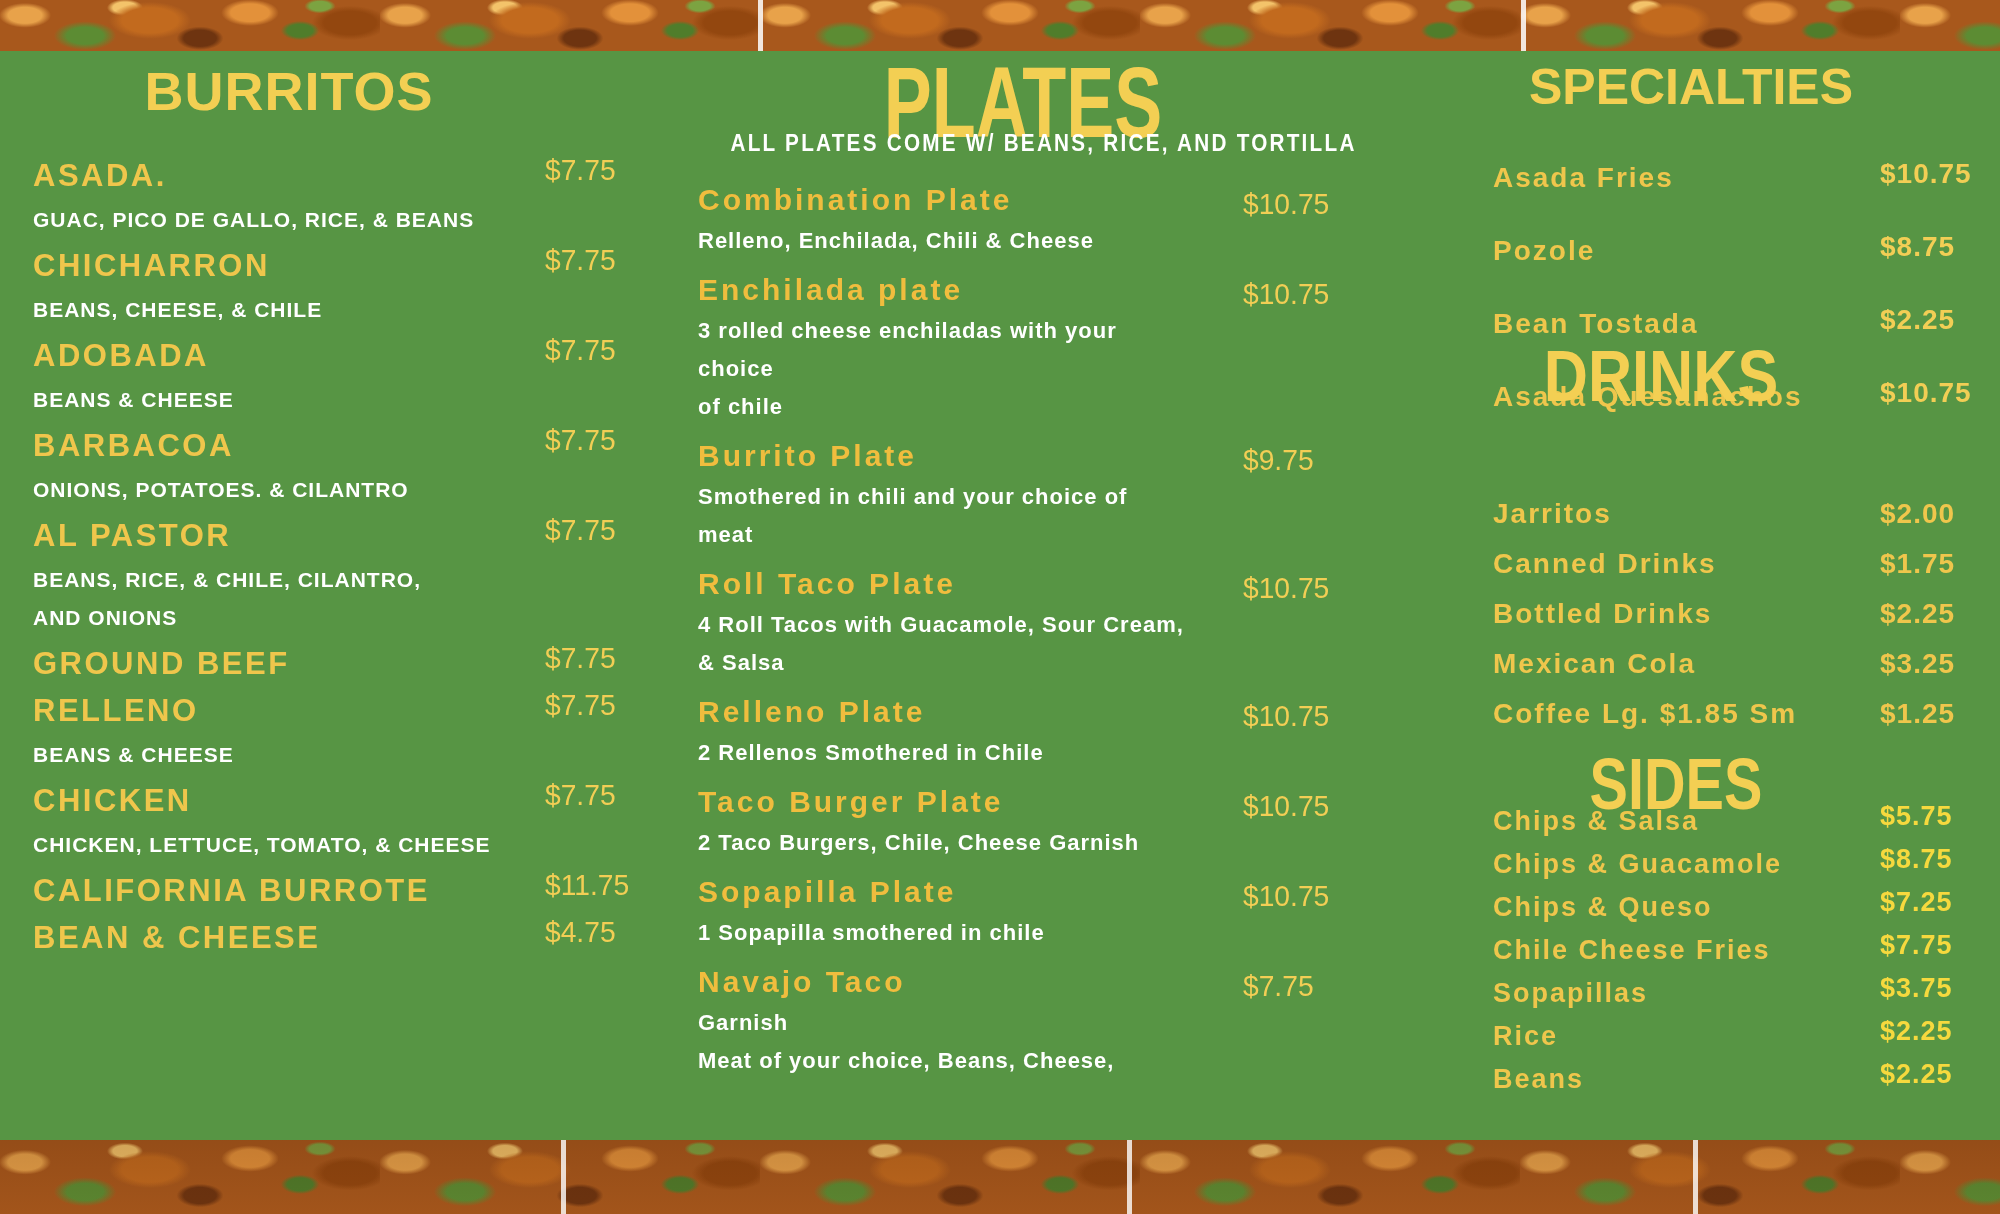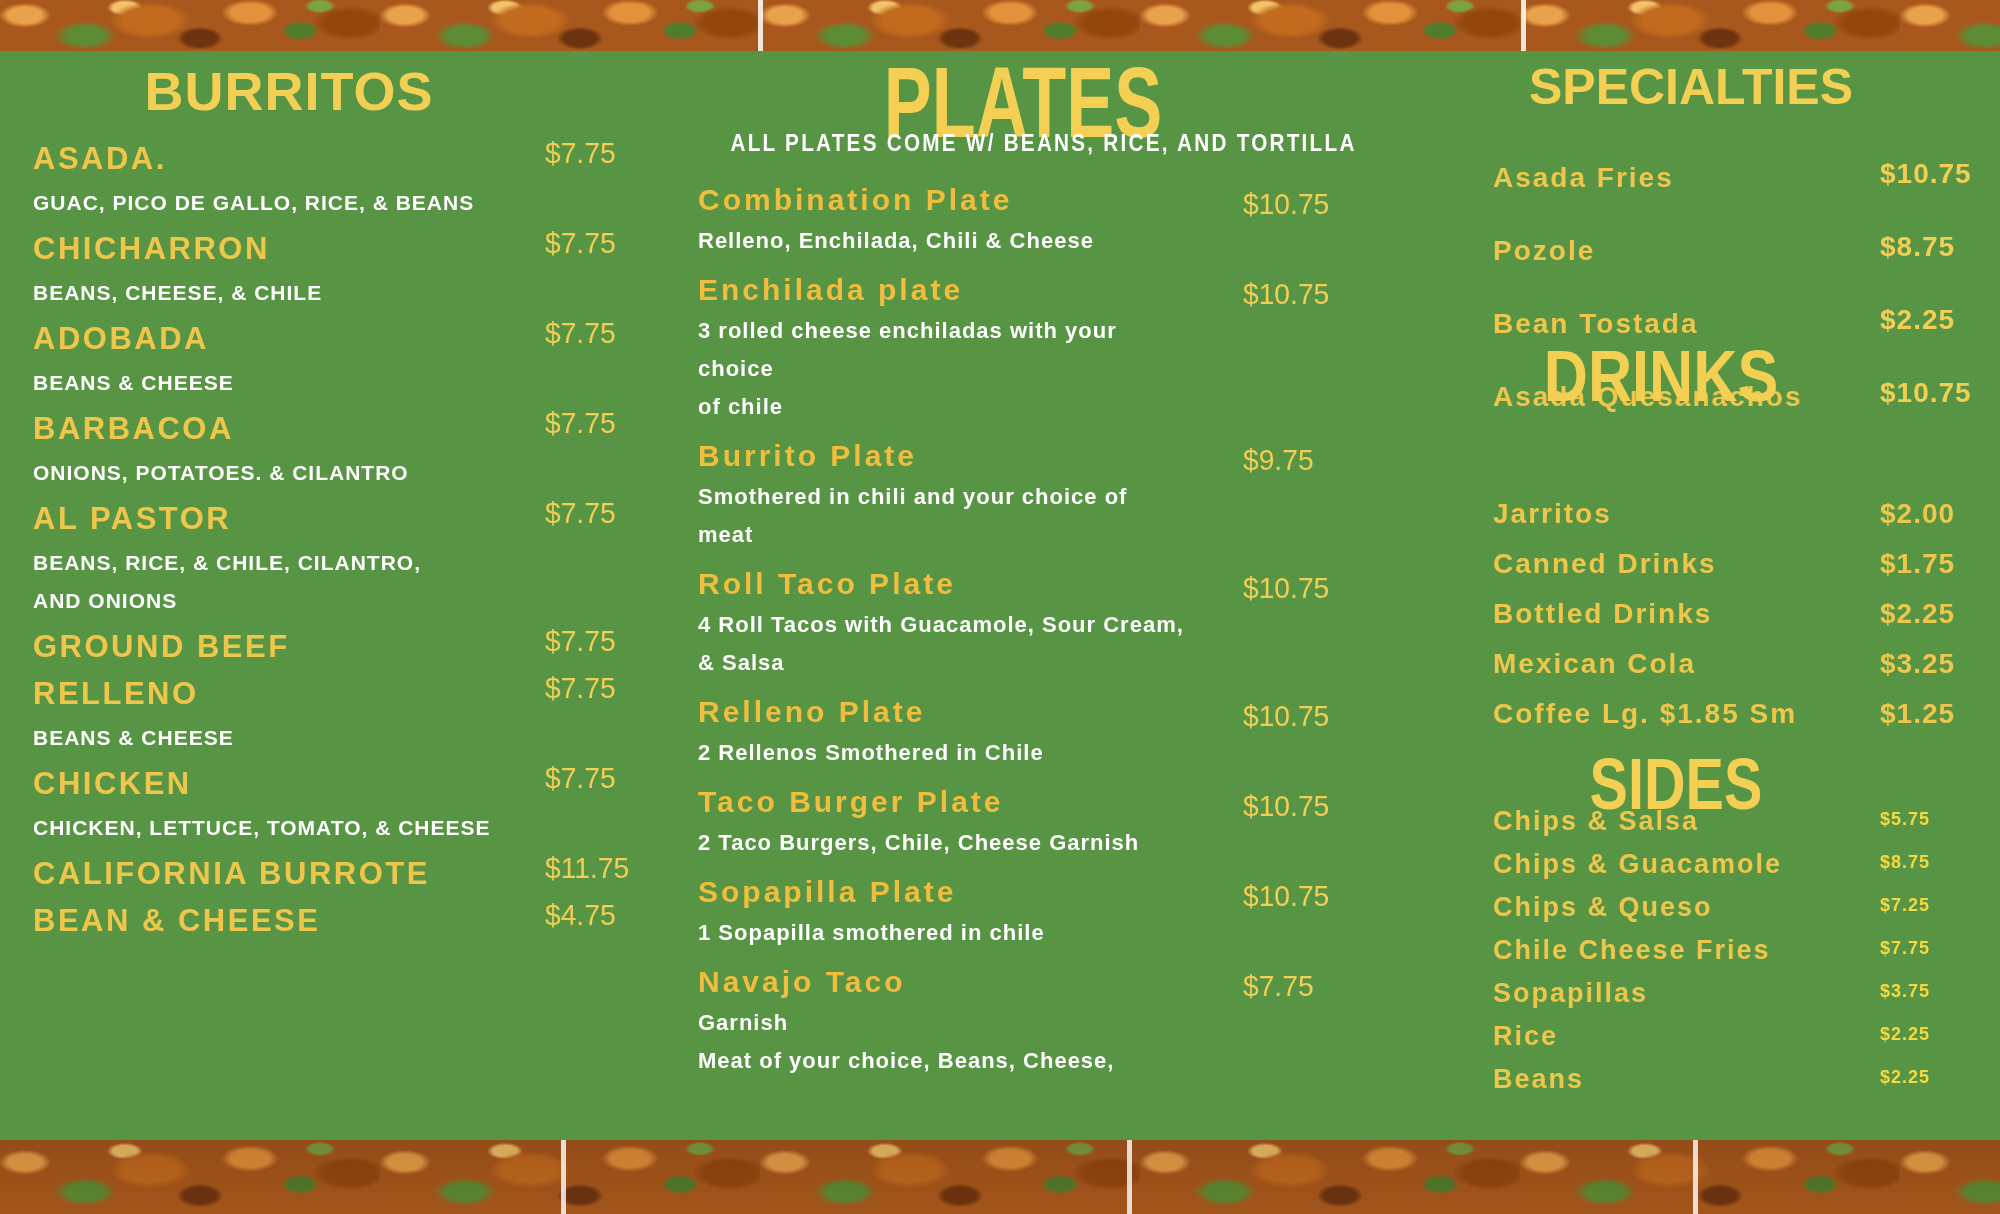--- a/index.html
+++ b/index.html
@@ -29,21 +29,21 @@
   .col{position:absolute;}
   h1.big{margin:0;font-weight:800;color:#F3CF53;line-height:1;}
   .row{display:flex;align-items:baseline;}
   .name{color:#EFC64C;font-weight:700;}
   .price{color:#F2CE55;font-weight:400;display:inline-block;}
   .desc{color:#fff;font-weight:700;}
 
   
   .col1{left:33px;top:0;width:600px;}
   .col1 h1.big{position:absolute;top:64px;left:0;width:512px;text-align:center;font-size:54px;letter-spacing:1px;}
-  .col1 .items{position:absolute;top:136px;left:0;width:600px;}
+  .col1 .items{position:absolute;top:153px;left:0;width:600px;}
   .col1 .item{margin-bottom:2px;}
   .col1 .name{flex:0 0 512px;font-size:31px;letter-spacing:2.5px;line-height:45px;}
   .col1 .price{font-size:30px;transform:translateY(-6px) scaleX(.94);transform-origin:left;}
   .col1 .desc{font-size:21px;letter-spacing:1px;line-height:43px;}
   .col1 .desc + .desc{line-height:33px;padding-bottom:5px;}
 
   
   .col2{left:698px;top:0;width:650px;}
   .col2 h1.big{position:absolute;top:52px;left:0;width:650px;text-align:center;
                font-size:100px;font-weight:700;transform:scaleX(.72);transform-origin:center;}
@@ -69,21 +69,21 @@
   .items.sp .row:nth-child(1) .price{transform:translateY(-4px);}
   .items.sp .row:nth-child(2) .price{transform:translateY(-8px);}
   .items.sp .row:nth-child(3) .price{transform:translateY(-18px);}
   .items.sp .row:nth-child(4) .price{transform:translateY(-8px);}
   .items.dr{top:498px;}
   .items.dr .row{height:50px;}
   .items.dr .price{color:#EFC64C;}
   .items.sd{top:806px;}
   .items.sd .row{height:43px;gap:12px;}
   .items.sd .name{font-size:27px;}
-  .items.sd .price{color:#F6D93E;font-size:18px;}
+  .items.sd .price{color:#F6D93E;font-size:27px;}
   .items.sd .row:nth-child(-n+4) .price{transform:translateY(-5px);}
   .items.sd .row:nth-child(5) .price{transform:translateY(10px);}
   .items.sd .row:nth-child(6) .price{transform:translateY(6px);}
 </style>
 </head>
 <body>
 
 <div id="screen">
   <div class="photo top"></div>
   <div class="photo bottom"></div>

